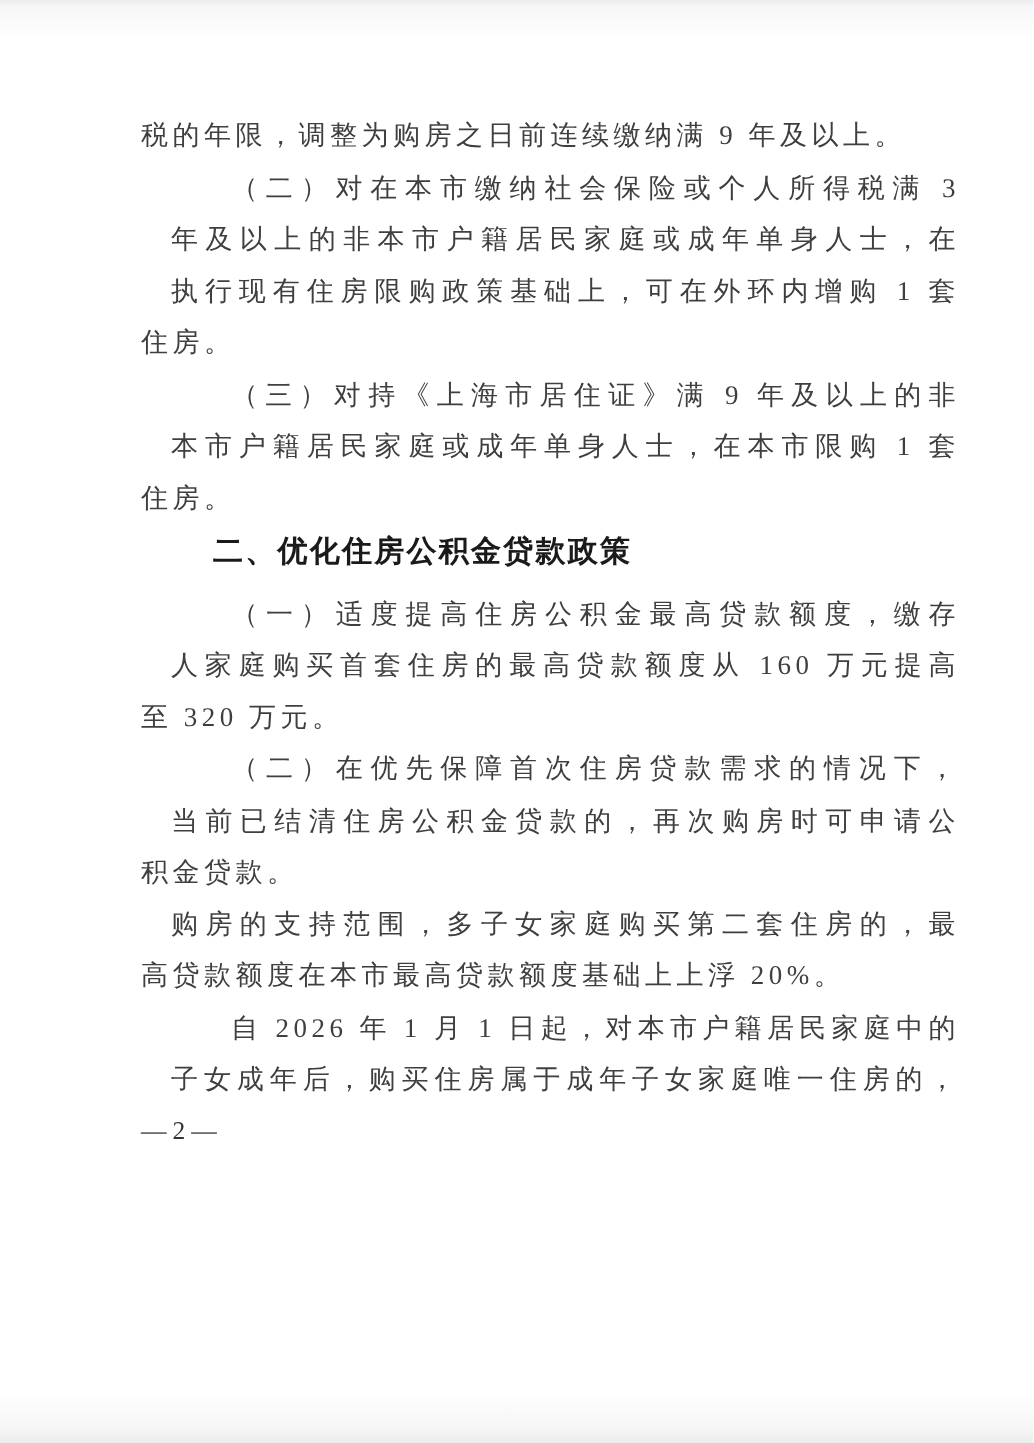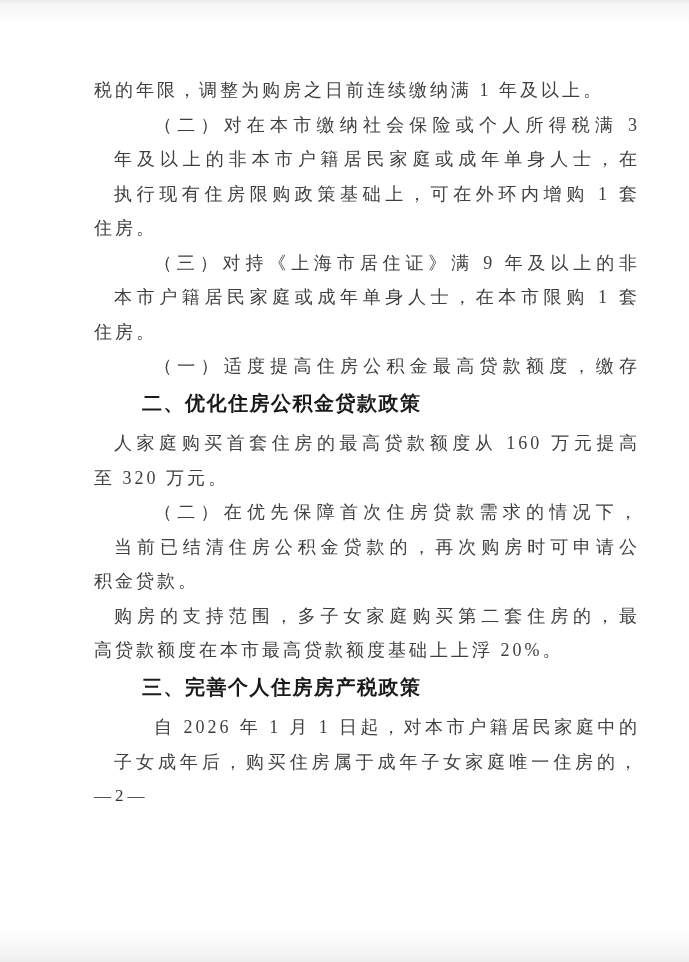--- a/index.html
+++ b/index.html
@@ -62,35 +62,34 @@
     letter-spacing: 4px;
     color: #333333;
     text-align: left;
   }
 </style>
 </head>
 <body>
 
 <div class="page">
   <main class="body-text">
-      <div class="line">税的年限，调整为购房之日前连续缴纳满 1 年及以上。</div>
+      <div class="line">税的年限，调整为购房之日前连续缴纳满 9 年及以上。</div>
       <div class="line indent stretch">（二）对在本市缴纳社会保险或个人所得税满 3</div>
       <div class="line stretch">年及以上的非本市户籍居民家庭或成年单身人士，在</div>
       <div class="line stretch">执行现有住房限购政策基础上，可在外环内增购 1 套</div>
       <div class="line">住房。</div>
       <div class="line indent stretch">（三）对持《上海市居住证》满 9 年及以上的非</div>
       <div class="line stretch">本市户籍居民家庭或成年单身人士，在本市限购 1 套</div>
       <div class="line">住房。</div>
+      <div class="line heading indent">二、优化住房公积金贷款政策</div>
       <div class="line indent stretch">（一）适度提高住房公积金最高贷款额度，缴存</div>
-      <div class="line heading indent">二、优化住房公积金贷款政策</div>
       <div class="line stretch">人家庭购买首套住房的最高贷款额度从 160 万元提高</div>
       <div class="line">至 320 万元。</div>
       <div class="line indent stretch">（二）在优先保障首次住房贷款需求的情况下，</div>
       <div class="line stretch">当前已结清住房公积金贷款的，再次购房时可申请公</div>
       <div class="line">积金贷款。</div>
       <div class="line stretch">购房的支持范围，多子女家庭购买第二套住房的，最</div>
       <div class="line">高贷款额度在本市最高贷款额度基础上上浮 20%。</div>
-      <div class="line heading indent">三、完善个人住房房产税政策</div>
       <div class="line indent stretch">自 2026 年 1 月 1 日起，对本市户籍居民家庭中的</div>
       <div class="line stretch">子女成年后，购买住房属于成年子女家庭唯一住房的，</div>
     </main>
   <div class="footer-line">—2—</div>
 </div>
 
 </body></html>

